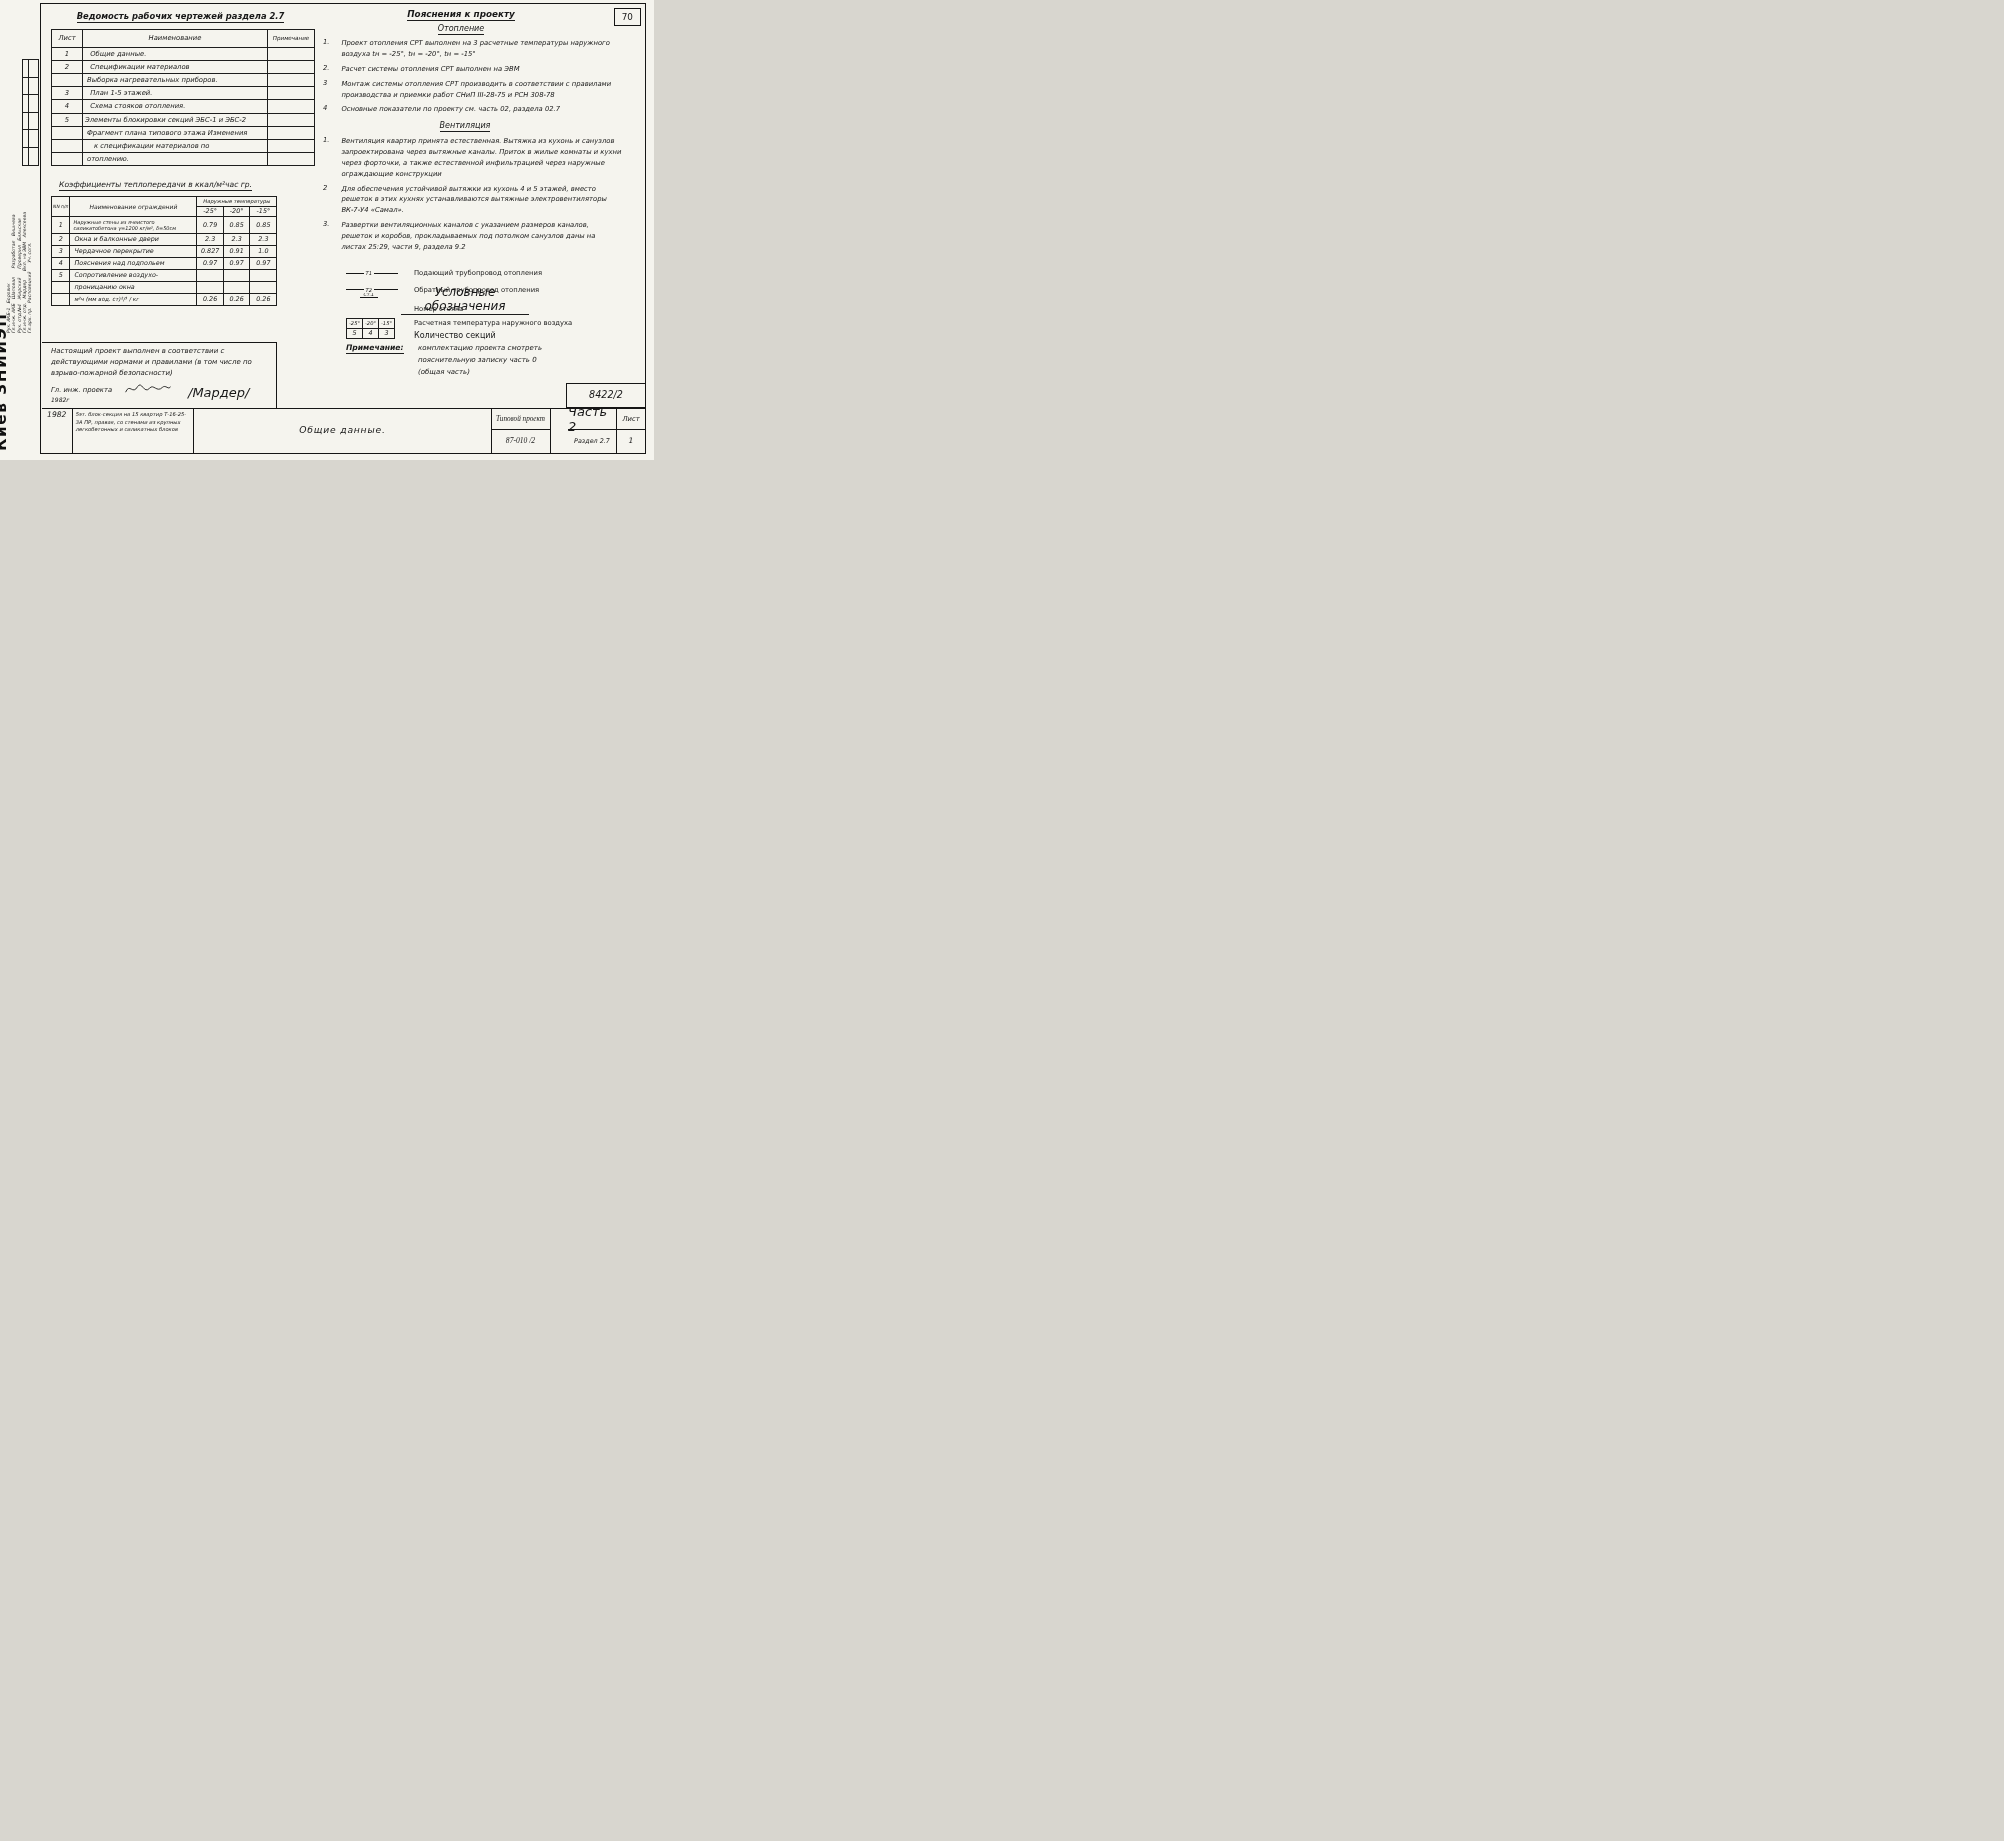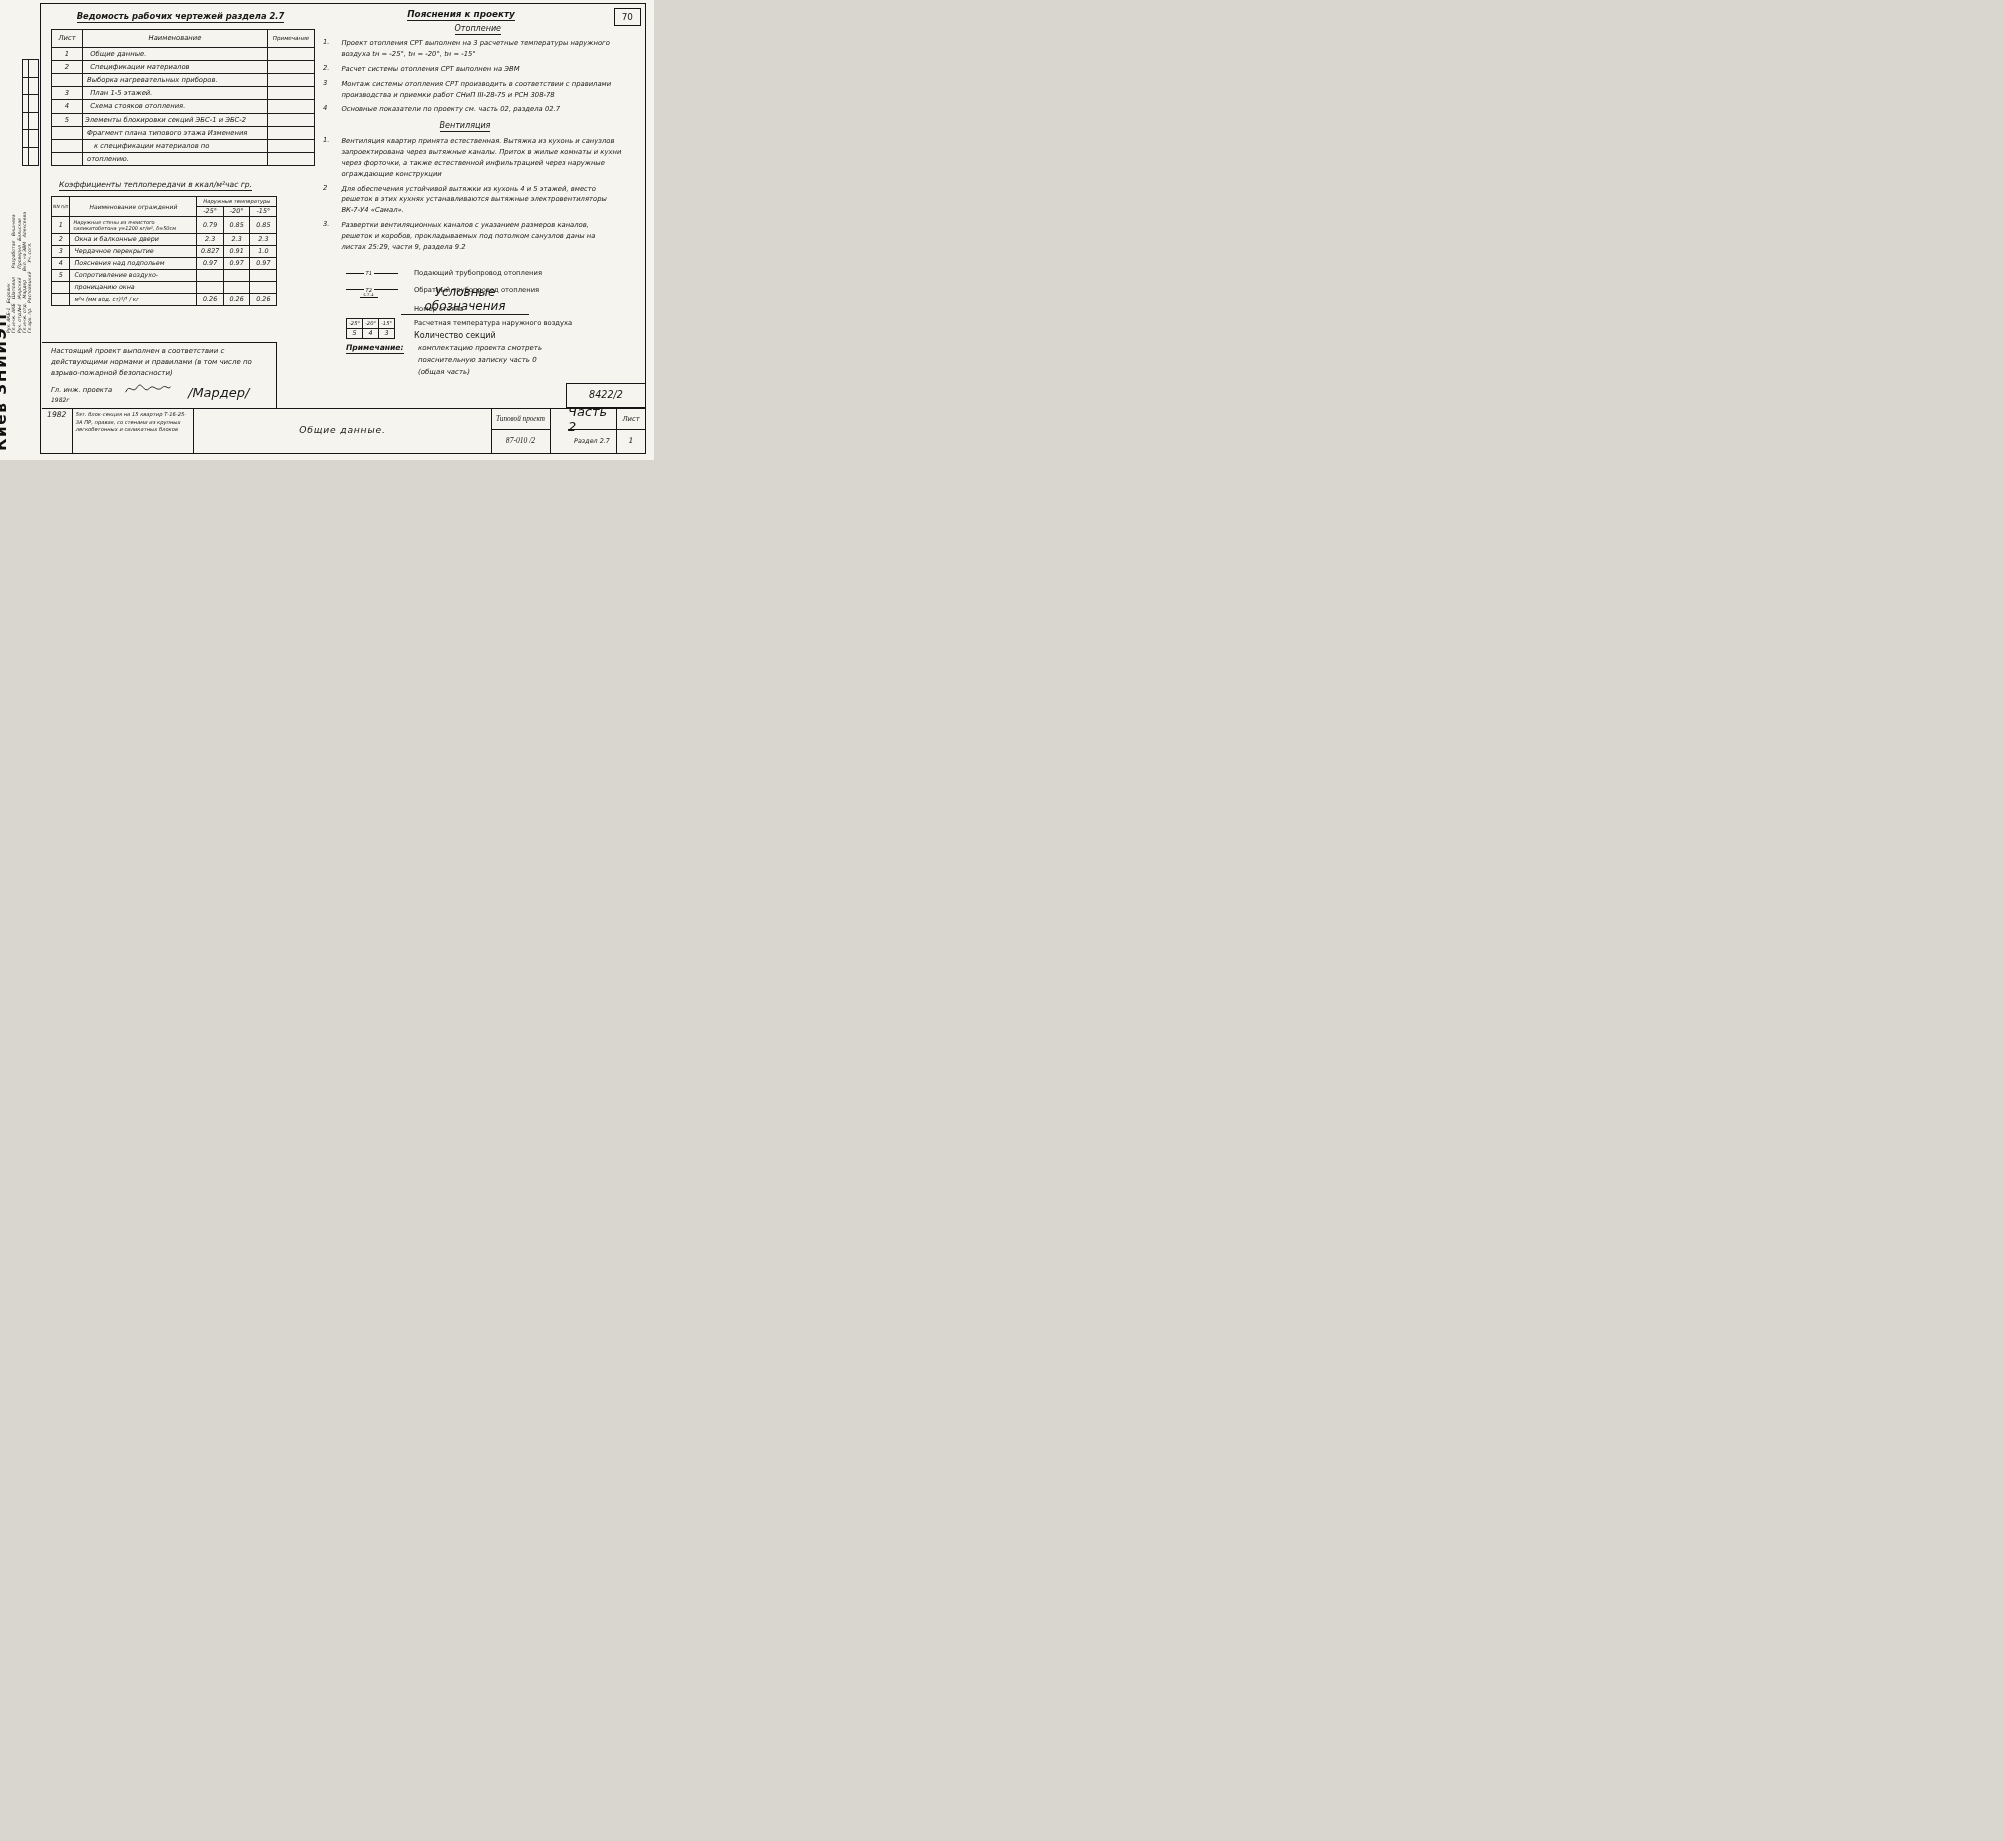--- a/index.html
+++ b/index.html
@@ -219,21 +219,21 @@
   <div class="abs hw" style="left:51px;top:386px;font-size:6.8px;">Гл. инж. проекта</div>
   <div class="abs hw" style="left:51px;top:396px;font-size:6px;">1982г</div>
   <svg class="abs" style="left:124px;top:381px;" width="48" height="16" viewBox="0 0 120 40">
     <path d="M4,28 C14,4 22,36 34,14 C44,-2 50,34 64,18 C74,6 82,30 96,16 C104,8 112,24 116,14" fill="none" stroke="#181818" stroke-width="2.2"></path>
   </svg>
   <div class="abs hw" style="left:188px;top:385px;font-size:13px;">/Мардер/</div>
 
   <div class="abs center" style="left:373px;top:8.8px;width:176px;">
     <span class="u hw bold" style="font-size:8.8px;">Пояснения к проекту</span>
   </div>
-  <div class="abs center" style="left:421px;top:24px;width:80px;text-align:right;">
+  <div class="abs center" style="left:421px;top:24px;width:80px;">
     <span class="u hw" style="font-size:8px;">Отопление</span>
   </div>
 
   <div class="abs" style="left:323px;top:38px;width:299px;">
     <div class="item">
         <div class="n">1.</div>
         <div class="tx">Проект отопления СРТ выполнен на 3 расчетные температуры наружного воздуха tн = -25°, tн = -20°, tн = -15°</div>
       </div>
     <div class="item">
         <div class="n">2.</div>

